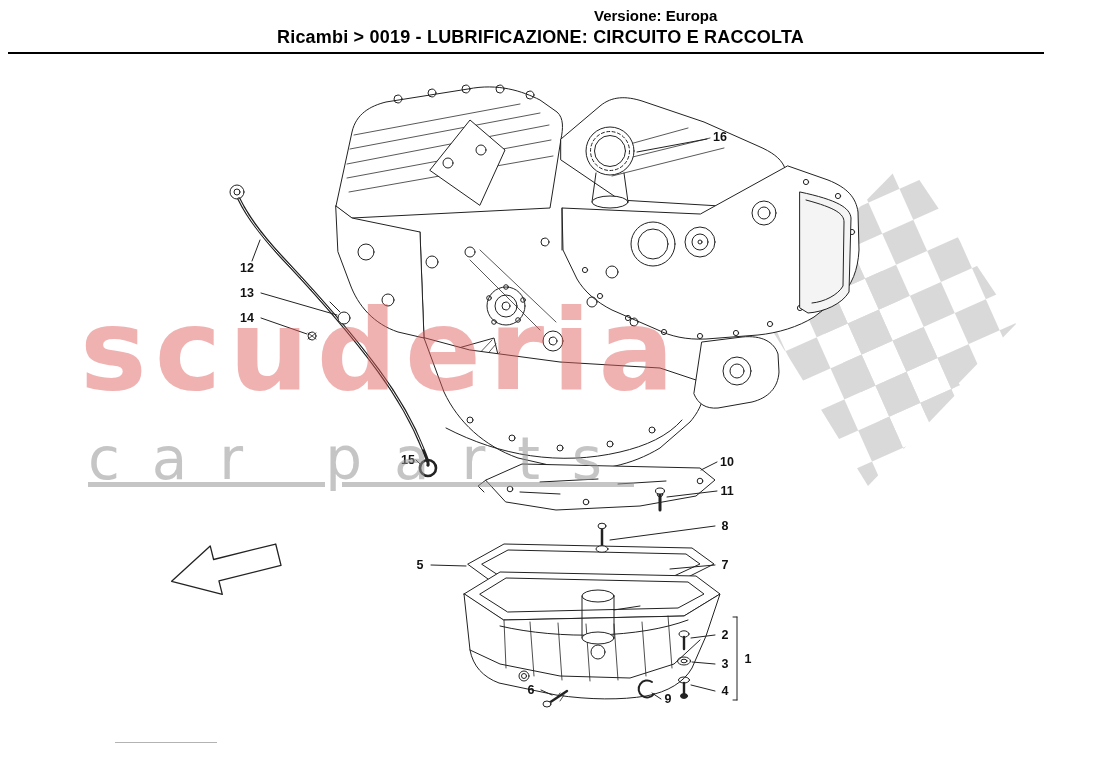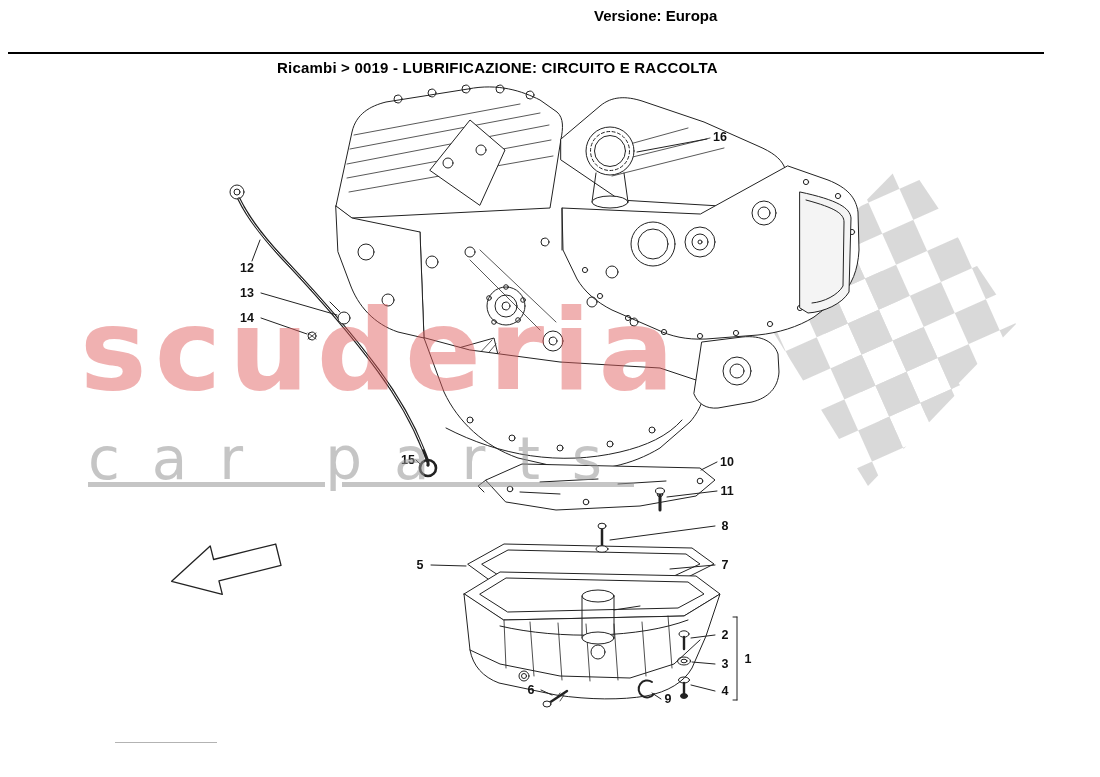--- a/index.html
+++ b/index.html
@@ -1,19 +1,19 @@
 <!DOCTYPE html>
 <html><head>
 <meta charset="utf-8">
 <style>
   html,body{margin:0;padding:0;background:#fff;}
   .page{position:relative;width:1052px;height:777px;background:#fff;overflow:hidden;
         font-family:"Liberation Sans",sans-serif;color:#000;}
   .version{position:absolute;left:594px;top:7px;font-size:15px;font-weight:700;white-space:nowrap;}
-  .title{position:absolute;left:277px;top:27px;font-size:15px;font-weight:700;letter-spacing:.2px;white-space:nowrap;margin-top:32px;}
+  .title{position:absolute;left:277px;top:27px;font-size:18px;font-weight:700;letter-spacing:.2px;white-space:nowrap;}
   .rule{position:absolute;left:8px;right:8px;top:52px;height:2px;background:#000;}
   .footer-line{position:absolute;left:115px;top:742px;width:102px;height:1px;background:#b3b3b3;}
   svg.diagram{position:absolute;left:0;top:0;}
   .watermark{position:absolute;left:0;top:0;width:1100px;height:777px;pointer-events:none;}
   .wm1{position:absolute;left:80px;top:294px;font-size:112px;font-weight:700;letter-spacing:8px;
        color:rgba(224,92,92,.48);font-family:"DejaVu Sans",sans-serif;line-height:1;white-space:nowrap;}
   .wm2{position:absolute;left:88px;top:430px;font-size:58px;font-weight:400;letter-spacing:.55em;
        color:rgba(150,150,150,.55);font-family:"DejaVu Sans",sans-serif;line-height:1;white-space:nowrap;text-decoration:underline;}
   text.callout{font-family:"Liberation Sans",sans-serif;font-size:12.5px;font-weight:700;fill:#111;}
 </style>

